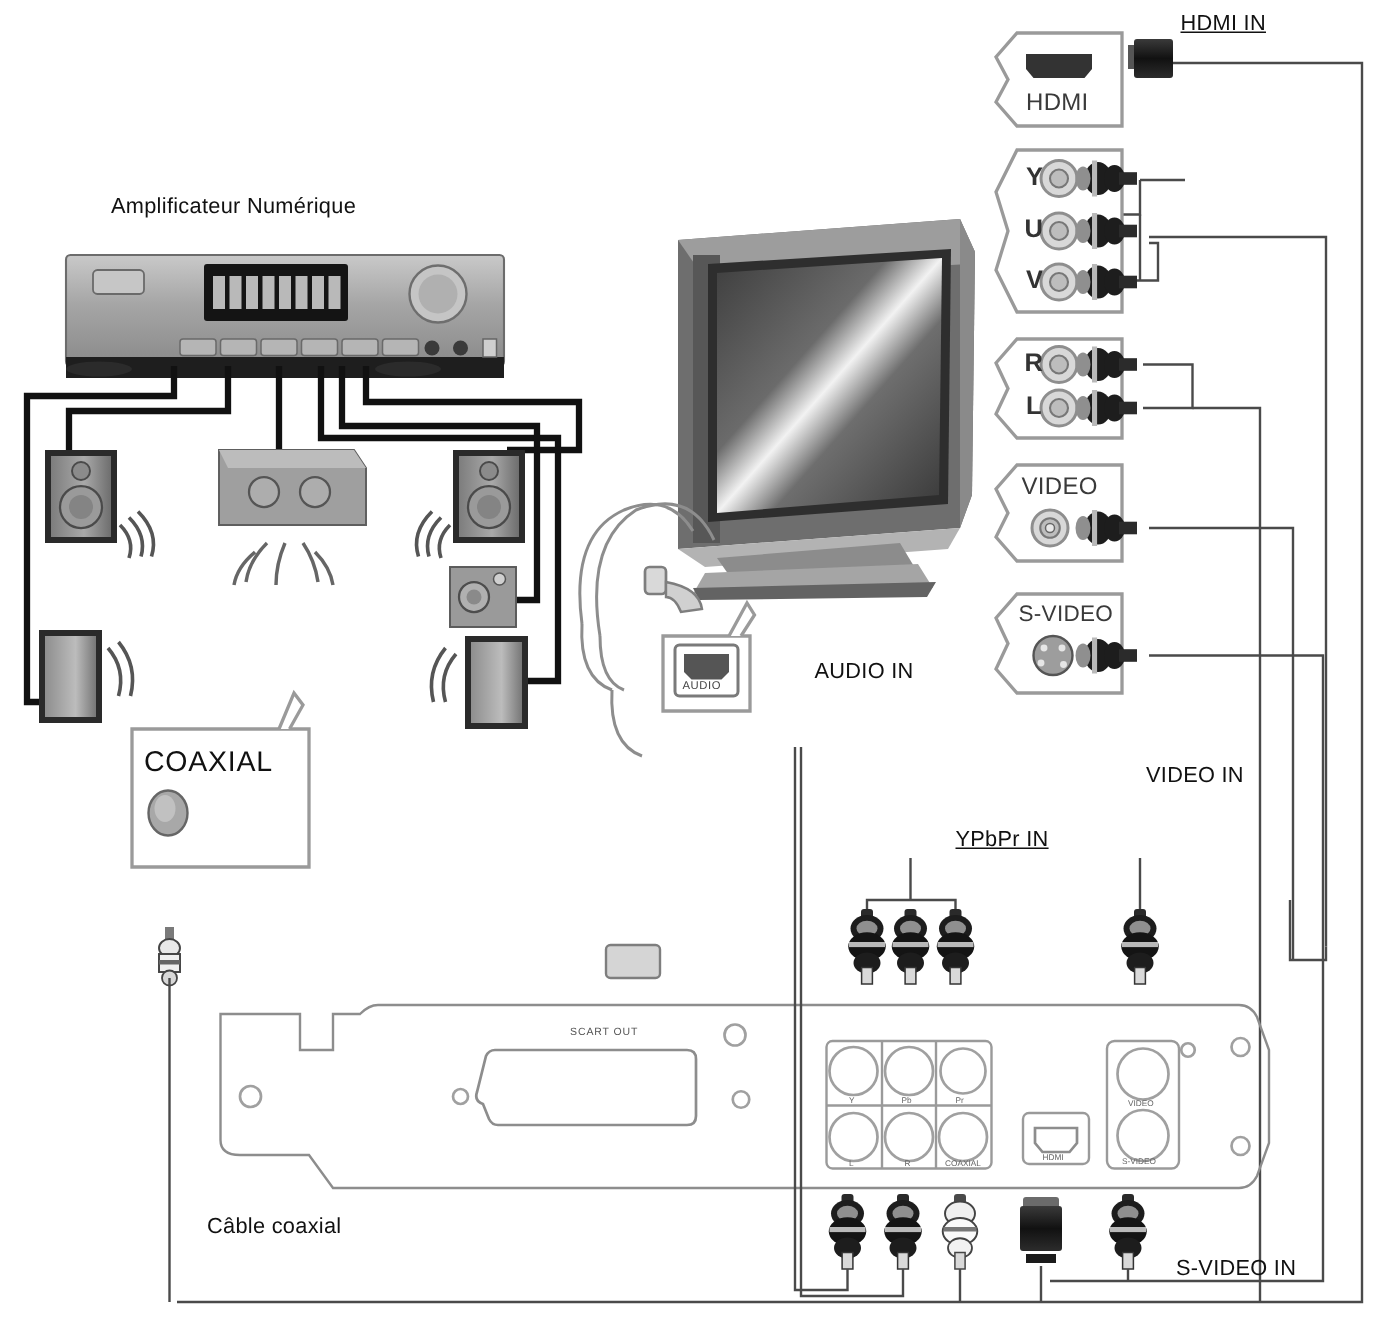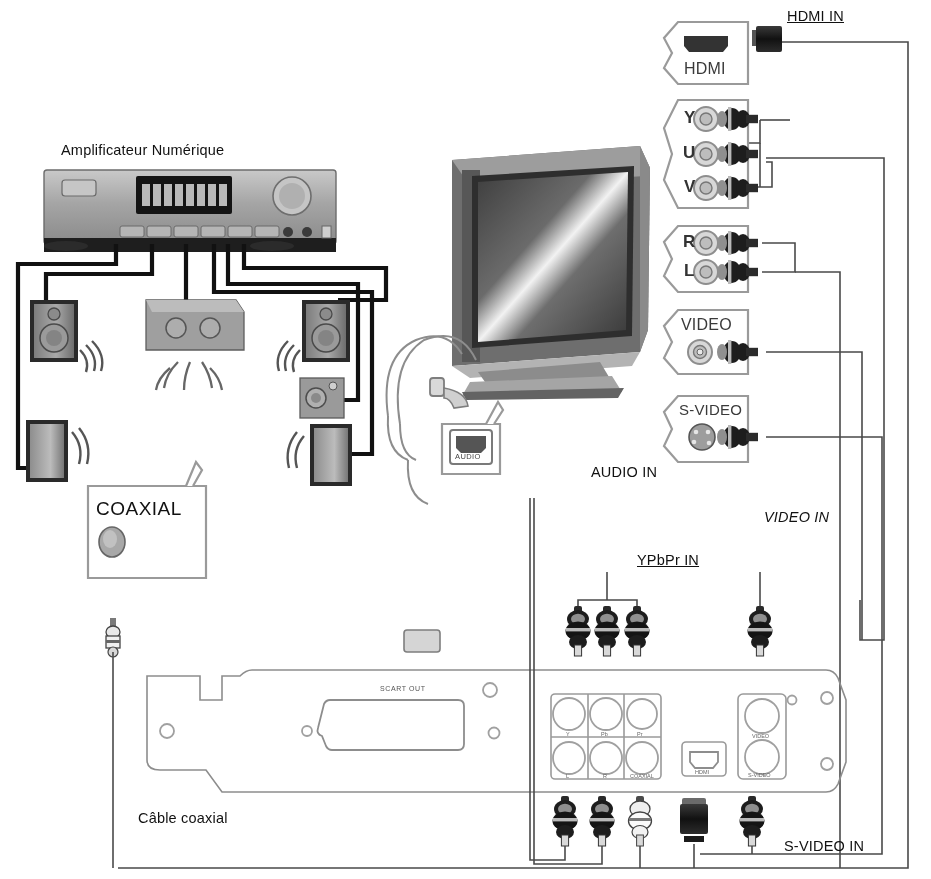--- a/index.html
+++ b/index.html
@@ -327,31 +327,31 @@
       <path d="M-10 14 h20 v6 h-20 z" fill="#1b1b1b"></path>
     </g>
     <path class="wire" d="M694 844 V868"></path>
 
     <use href="#rca" x="752" y="822"></use>
     <path class="wire" d="M752 846 V854"></path>
 
     <path class="wire" d="M530 498 V498"></path>
   </svg>
 
-  <div class="lbl" style="left:61px;top:130px;margin-top:12px;">Amplificateur Numérique</div>
+  <div class="lbl" style="left:74px;top:130px;">Amplificateur Numérique</div>
 
   <div class="lbl" style="left:96px;top:498px;font-size:19px;letter-spacing:.5px;">COAXIAL</div>
 
   <div class="lbl" style="left:138px;top:810px;text-align:center;">Câble coaxial</div>
 
   <div class="lbl" style="left:787px;top:8px;text-decoration:underline;">HDMI IN</div>
 
-  <div class="lbl" style="left:543px;top:464px;margin-left:48px;">AUDIO IN</div>
-
-  <div class="lbl" style="left:764px;top:509px;font-style:italic;">VIDEO IN</div>
+  <div class="lbl" style="left:543px;top:440px;">AUDIO IN</div>
+
+  <div class="lbl" style="left:764px;top:509px;">VIDEO IN</div>
 
   <div class="lbl" style="left:637px;top:552px;text-decoration:underline;">YPbPr IN</div>
 
   <div class="lbl" style="left:784px;top:838px;">S-VIDEO IN</div>
 
   <div class="lbl" style="left:684px;top:60px;font-size:16px;color:#3a3a3a;">HDMI</div>
 
   <div class="lbl" style="left:684px;top:108px;font-size:17px;font-weight:bold;color:#333;">Y</div>
   <div class="lbl" style="left:683px;top:143px;font-size:17px;font-weight:bold;color:#333;">U</div>
   <div class="lbl" style="left:684px;top:177px;font-size:17px;font-weight:bold;color:#333;">V</div>

